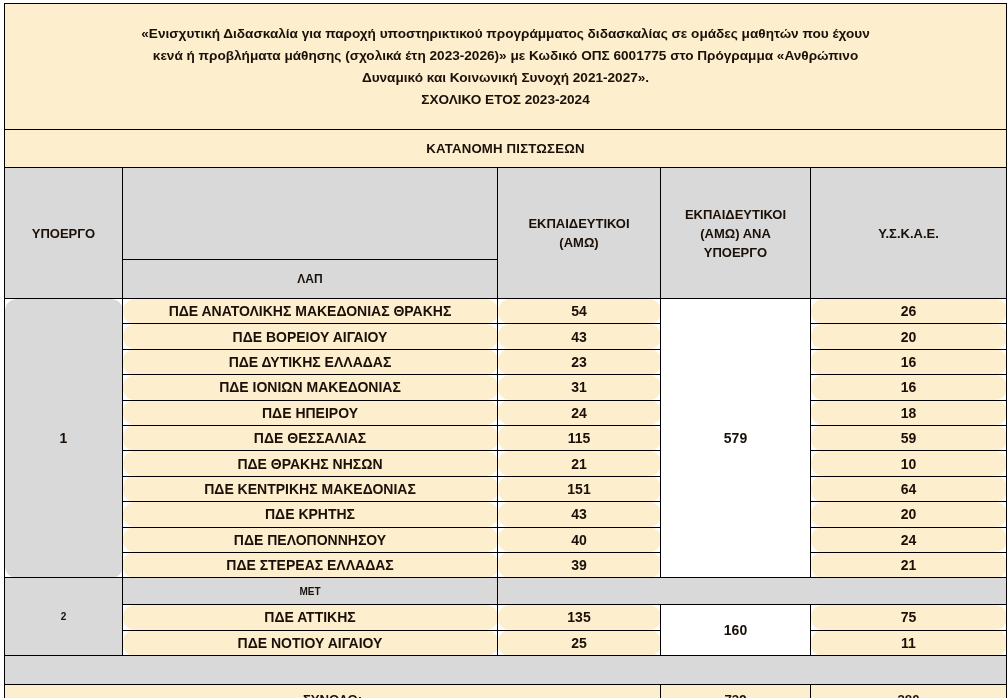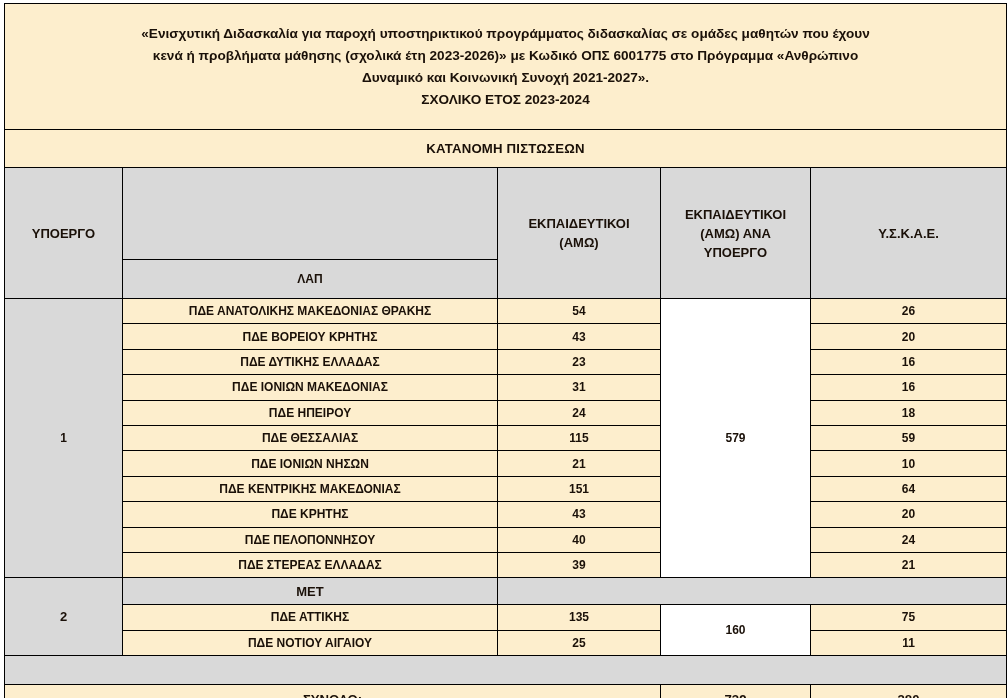--- a/index.html
+++ b/index.html
@@ -78,32 +78,32 @@
     font-size: 13px;
     line-height: 19px;
     white-space: normal;
     padding: 2px 4px;
   }
   .hdr-tall { height: 91px; }
   .lap-row td { height: 38px; }
   .lap-label { font-size: 12px; }
 
   
-  .data-row td { height: 24.4px; font-size: 12px; }
+  .data-row td { height: 24.4px; font-size: 14px; border-radius: 12px; }
   .region {
     text-align: left;
     padding-left: 7px;
     font-size: 12.4px;
   }
   .subproj {
     font-size: 13.5px;
   }
   .merged-num { font-size: 13.2px; margin-left: 48px; }
 
-  .met-row td { height: 26px; font-size: 13px; }
+  .met-row td { height: 26px; font-size: 10px; }
   .spacer-row td { height: 28px; }
   .total-row td { height: 28px; font-size: 13.2px; }
   .total-label {
     text-align: right;
     padding-right: 7px;
   }
 </style>
 </head>
 <body>
 
@@ -151,21 +151,21 @@
       </tr>
 
       <tr class="data-row">
         <td class="gray subproj" rowspan="11">1</td>
         <td class="cream region">ΠΔΕ ΑΝΑΤΟΛΙΚΗΣ ΜΑΚΕΔΟΝΙΑΣ ΘΡΑΚΗΣ</td>
         <td class="cream">54</td>
         <td class="white merged-num" rowspan="11">579</td>
         <td class="cream">26</td>
       </tr>
       <tr class="data-row">
-        <td class="cream region">ΠΔΕ ΒΟΡΕΙΟΥ ΚΡΗΤΗΣ</td>
+        <td class="cream region">ΠΔΕ ΒΟΡΕΙΟΥ ΑΙΓΑΙΟΥ</td>
         <td class="cream">43</td>
         <td class="cream">20</td>
       </tr>
       <tr class="data-row">
         <td class="cream region">ΠΔΕ ΔΥΤΙΚΗΣ ΕΛΛΑΔΑΣ</td>
         <td class="cream">23</td>
         <td class="cream">16</td>
       </tr>
       <tr class="data-row">
         <td class="cream region">ΠΔΕ ΙΟΝΙΩΝ ΜΑΚΕΔΟΝΙΑΣ</td>
@@ -176,21 +176,21 @@
         <td class="cream region">ΠΔΕ ΗΠΕΙΡΟΥ</td>
         <td class="cream">24</td>
         <td class="cream">18</td>
       </tr>
       <tr class="data-row">
         <td class="cream region">ΠΔΕ ΘΕΣΣΑΛΙΑΣ</td>
         <td class="cream">115</td>
         <td class="cream">59</td>
       </tr>
       <tr class="data-row">
-        <td class="cream region">ΠΔΕ ΙΟΝΙΩΝ ΝΗΣΩΝ</td>
+        <td class="cream region">ΠΔΕ ΘΡΑΚΗΣ ΝΗΣΩΝ</td>
         <td class="cream">21</td>
         <td class="cream">10</td>
       </tr>
       <tr class="data-row">
         <td class="cream region">ΠΔΕ ΚΕΝΤΡΙΚΗΣ ΜΑΚΕΔΟΝΙΑΣ</td>
         <td class="cream">151</td>
         <td class="cream">64</td>
       </tr>
       <tr class="data-row">
         <td class="cream region">ΠΔΕ ΚΡΗΤΗΣ</td>

